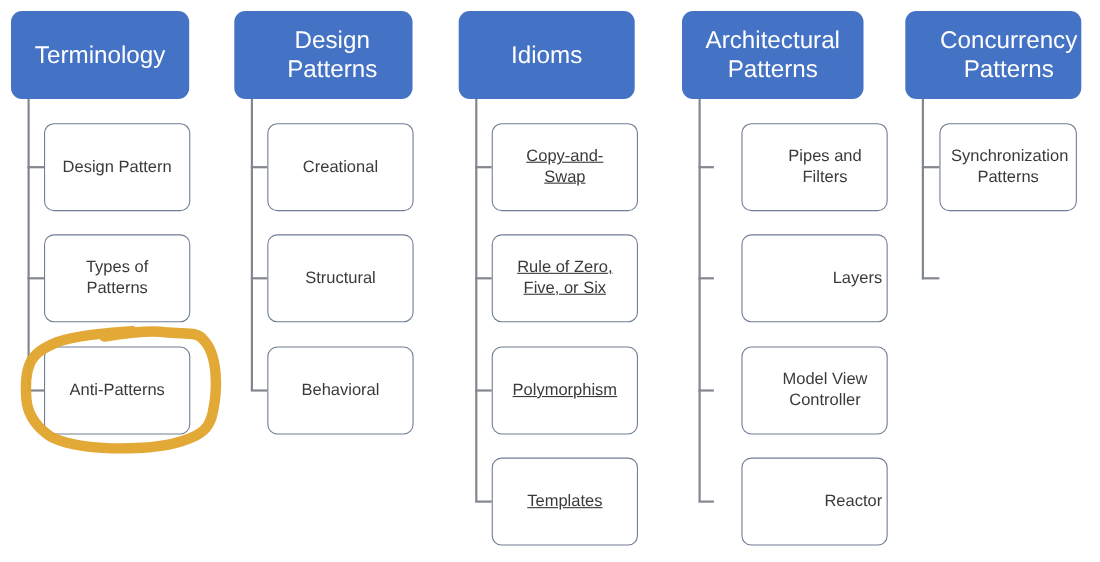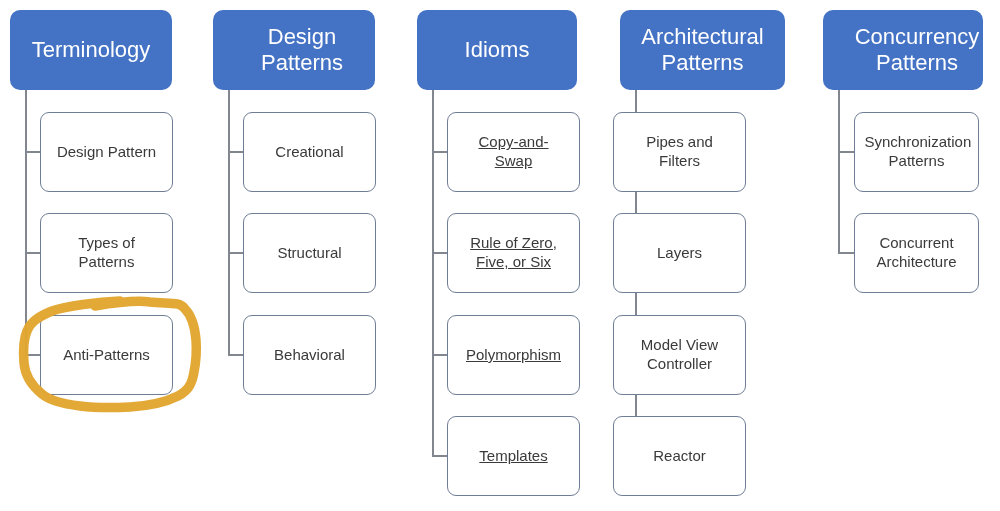--- a/index.html
+++ b/index.html
@@ -53,21 +53,21 @@
     font-size: 15px;
     color: #3a3a3a;
     line-height: 1.25;
     box-sizing: border-box;
     padding: 0 4px;
   }
   .node span { display: inline-block; max-width: 104px; }
   .n1 { left: 40px; }
   .n2 { left: 243px; }
   .n3 { left: 447px; text-decoration: underline; }
-  .n4 { left: 613px; }
+  .n4 { left: 674px; justify-content: flex-end; }
   .n5 { left: 854px; width: 125px; }
   .r1 { top: 112px; }
   .r2 { top: 213px; }
   .r3 { top: 315px; }
   .r4 { top: 416px; }
 
   
   .vline {
     position: absolute;
     width: 2px;
@@ -185,23 +185,20 @@
   </div>
 
   <div class="hdr h5">
     <span>Concurrency Patterns</span>
   </div>
   <div class="vline v5"></div>
   <div class="hstub s5 y1"></div>
   <div class="hstub s5 y2"></div>
   <div class="node n5 r1">
     <span>Synchronization Patterns</span>
-  </div>
-  <div class="node n5 r2">
-    <span>Concurrent Architecture</span>
   </div>
 
   <svg class="highlight-svg" viewBox="0 0 205 135">
     <path d="M 87 18
              C 105 15, 128 12, 142 14
              C 160 16, 172 13, 177 21
              C 184 28, 187 40, 188 52
              C 189 66, 188 74, 186 84
              C 184 96, 180 103, 170 108
              C 156 115, 138 118, 122 119

